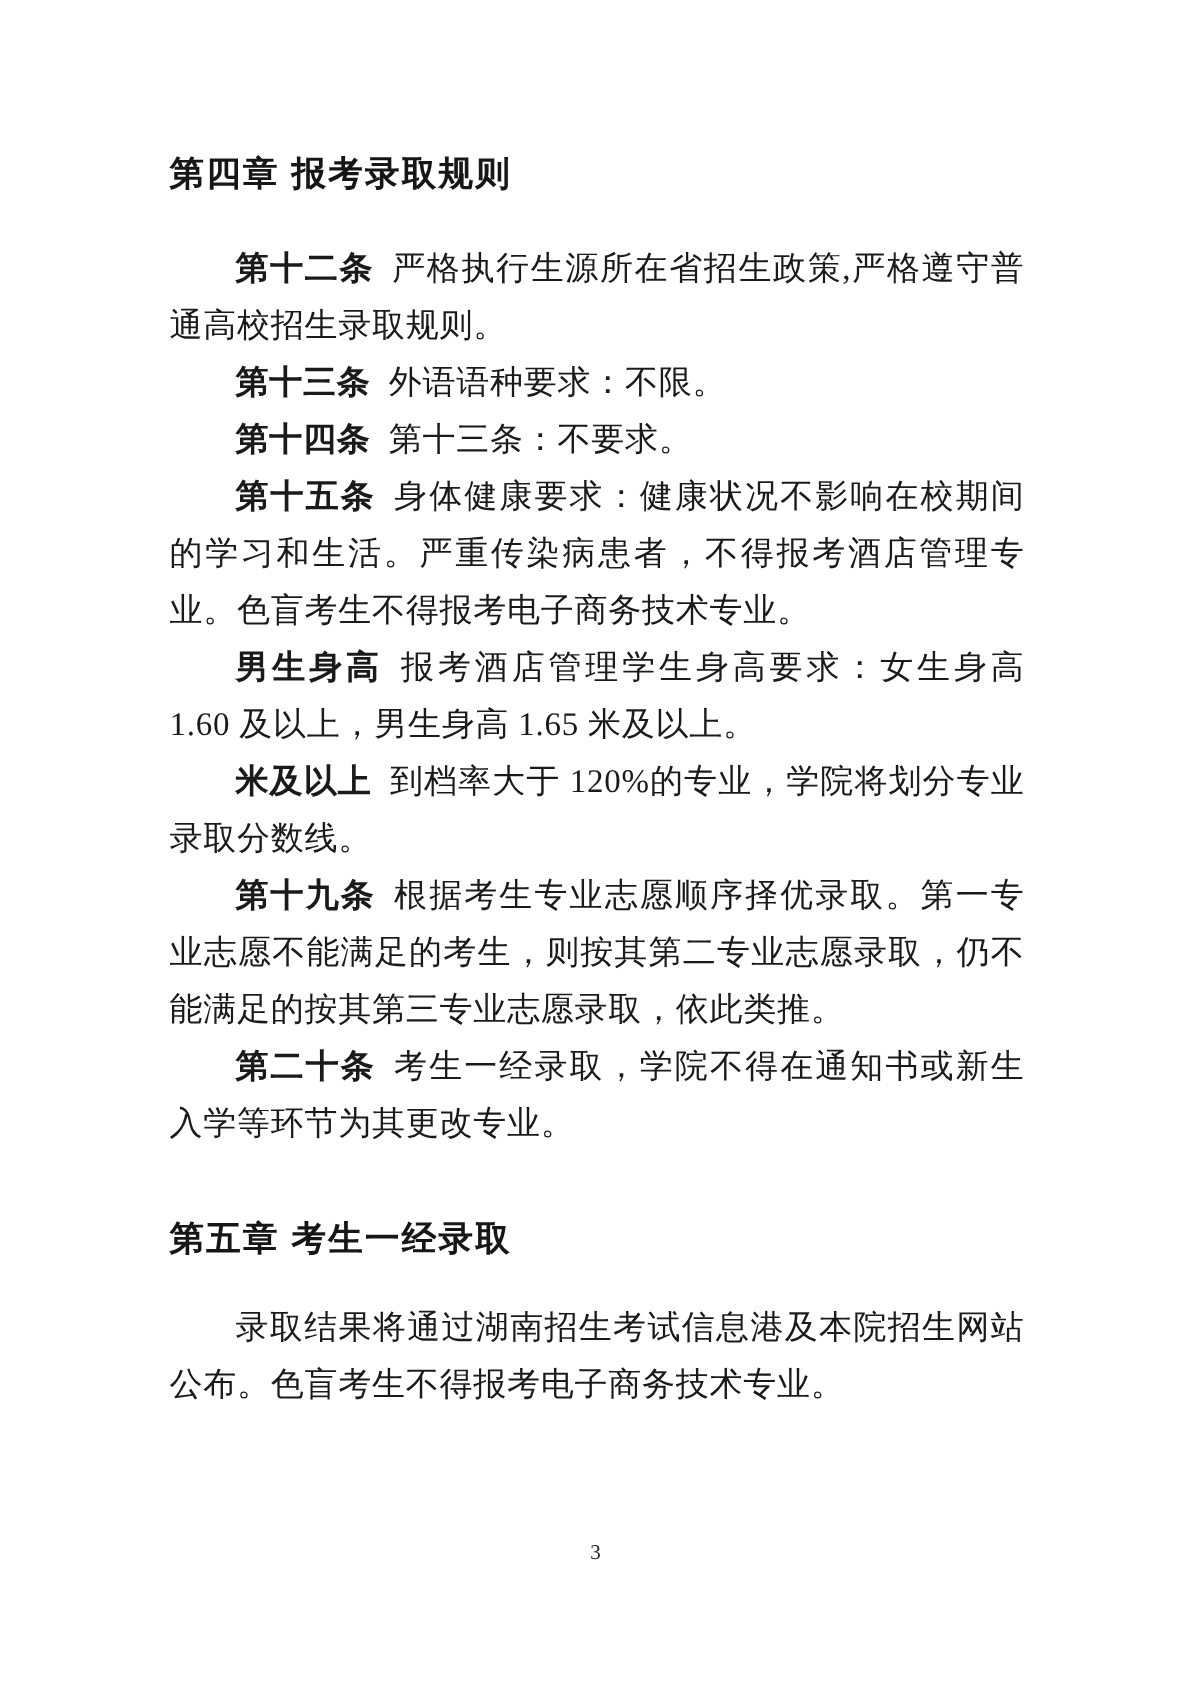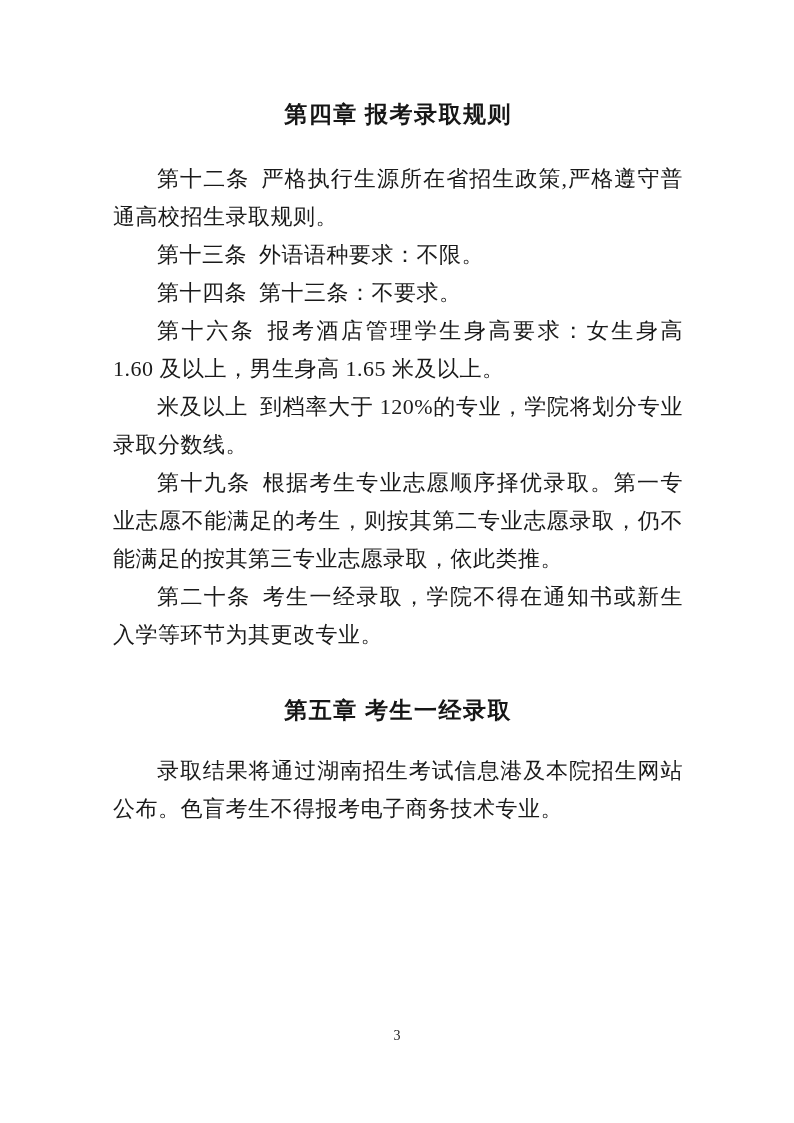--- a/index.html
+++ b/index.html
@@ -17,44 +17,43 @@
   }
   .page {
     position: relative;
     box-sizing: border-box;
     width: 794px;
     height: 1123px;
     padding: 100px 111px 0 113px;
     background: #ffffff;
   }
   .chapter-title {
-    font-family: Liberation Serif, serif;
+    font-family: Liberation Sans, sans-serif;
     font-weight: bold;
     font-size: 23px;
     letter-spacing: 1.5px;
-    text-align: center;
     color: #161616;
     margin: 0 0 30px 0;
     line-height: 30px;
   }
   .chapter-title.second {
     margin-top: 42px;
     margin-bottom: 26px;
   }
   .article, .plain-paragraph {
     font-size: 22px;
     line-height: 38px;
     margin: 0;
     text-align: justify;
     text-indent: 2em;
     color: #1a1a1a;
     letter-spacing: 0.5px;
   }
   .article-label {
-    font-weight: normal;
+    font-weight: bold;
     margin-right: 0.55em;
   }
   .page-number {
     position: absolute;
     left: 0;
     right: 0;
     bottom: 79px;
     text-align: center;
     font-size: 14px;
     color: #222222;
@@ -66,22 +65,23 @@
 <div class="page">
 
   <h1 class="chapter-title">第四章 报考录取规则</h1>
 
   <p class="article"><span class="article-label">第十二条</span><span class="article-text">严格执行生源所在省招生政策,严格遵守普通高校招生录取规则。</span></p>
 
   <p class="article"><span class="article-label">第十三条</span><span class="article-text">外语语种要求：不限。</span></p>
 
   <p class="article"><span class="article-label">第十四条</span><span class="article-text">第十三条：不要求。</span></p>
 
+  <p class="article"><span class="article-label">第十五条</span><span class="article-text">身体健康要求：健康状况不影响在校期间的学习和生活。严重传染病患者，不得报考酒店管理专业。色盲考生不得报考电子商务技术专业。</span></p>
 
-  <p class="article"><span class="article-label">第十六条</span><span class="article-text">报考酒店管理学生身高要求：女生身高 1.60 及以上，男生身高 1.65 米及以上。</span></p>
+  <p class="article"><span class="article-label">男生身高</span><span class="article-text">报考酒店管理学生身高要求：女生身高 1.60 及以上，男生身高 1.65 米及以上。</span></p>
 
   <p class="article"><span class="article-label">米及以上</span><span class="article-text">到档率大于 120%的专业，学院将划分专业录取分数线。</span></p>
 
   <p class="article"><span class="article-label">第十九条</span><span class="article-text">根据考生专业志愿顺序择优录取。第一专业志愿不能满足的考生，则按其第二专业志愿录取，仍不能满足的按其第三专业志愿录取，依此类推。</span></p>
 
 
   <p class="article"><span class="article-label">第二十条</span><span class="article-text">考生一经录取，学院不得在通知书或新生入学等环节为其更改专业。</span></p>
 
   <h1 class="chapter-title second">第五章 考生一经录取</h1>
 

